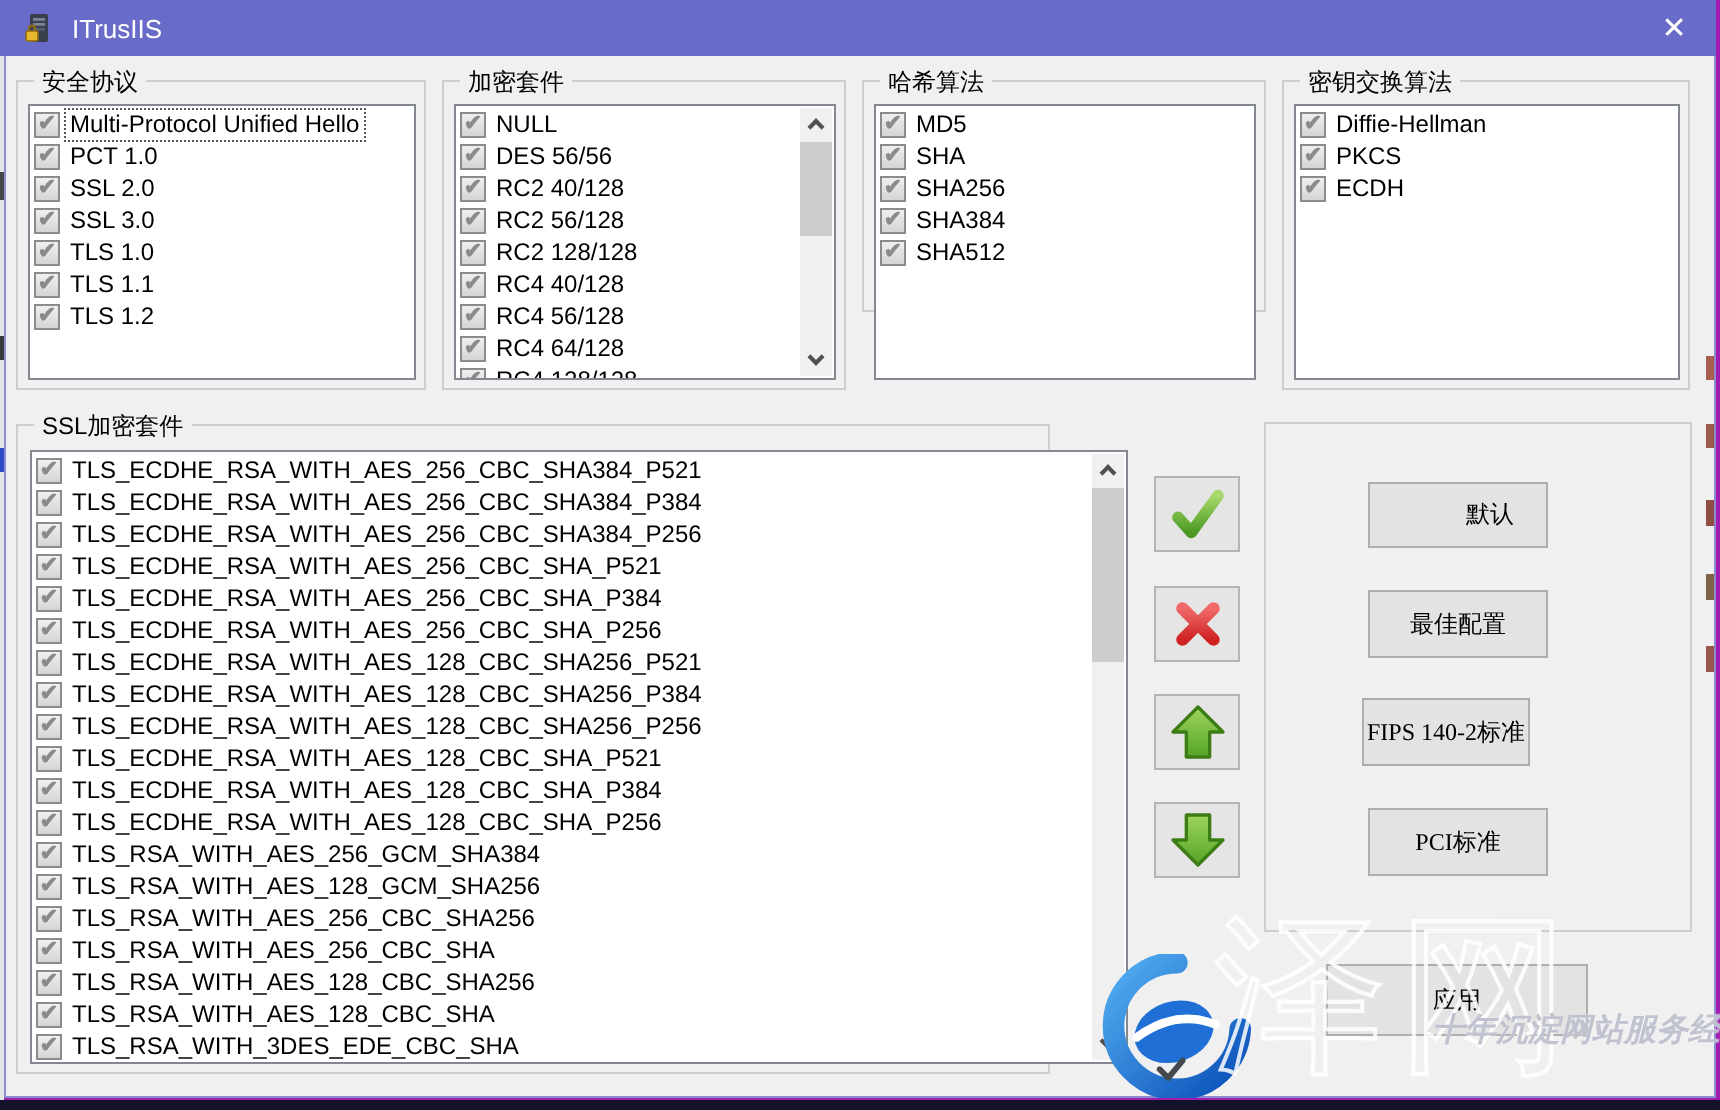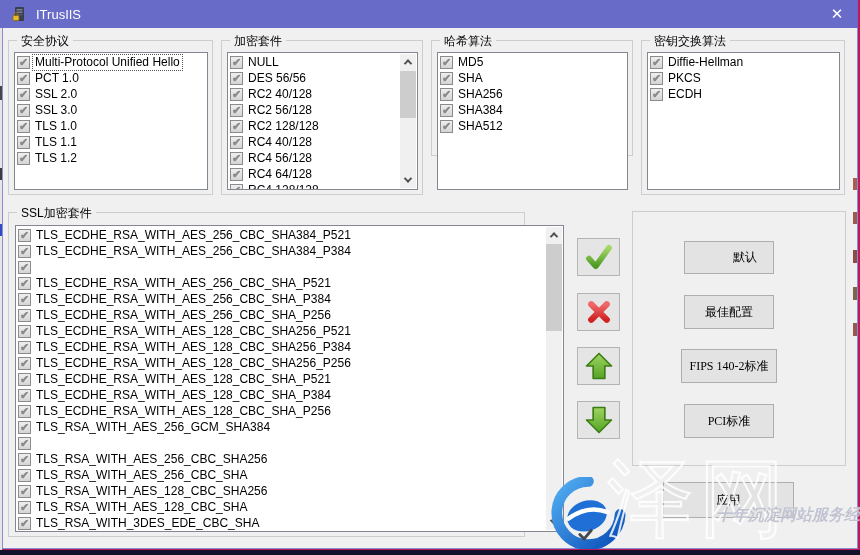--- a/index.html
+++ b/index.html
@@ -1,18 +1,18 @@
 <!DOCTYPE html>
 <html><head>
 <meta charset="utf-8">
 <style>
   * { margin:0; padding:0; box-sizing:border-box; }
   html,body { width:860px; height:555px; overflow:hidden; }
   body { font-family:"Liberation Sans", sans-serif; background:#e8e8e8; }
-  .screen { position:absolute; left:0; top:0; width:860px; height:555px; background:#be185d; overflow:hidden; }
+  .screen { position:absolute; left:0; top:0; width:860px; height:555px; background:#a21caf; overflow:hidden; }
 
   
   .window { position:absolute; left:2px; top:0; width:856px; height:549px;
             background:#f0f0f0; border:1px solid #8a8dd0; border-top:none; }
   .titlebar { position:absolute; left:2px; top:0; width:856px; height:28px; background:#696bc8;
               display:flex; align-items:center; }
   .title-icon { margin-left:9px; width:16px; height:16px; flex:0 0 16px; }
   .title-text { color:#ffffff; font-size:13px; margin-left:9px; }
   .close-btn { position:absolute; right:4px; top:0; width:34px; height:28px; color:#ffffff;
                font-size:15px; display:flex; align-items:center; justify-content:center; cursor:default; }
@@ -237,20 +237,21 @@
           <div class="row">
             <span class="cb">✔</span>
             <span class="rowlbl">TLS_ECDHE_RSA_WITH_AES_256_CBC_SHA384_P521</span>
           </div>
           <div class="row">
             <span class="cb">✔</span>
             <span class="rowlbl">TLS_ECDHE_RSA_WITH_AES_256_CBC_SHA384_P384</span>
           </div>
           <div class="row">
             <span class="cb">✔</span>
+            <span class="rowlbl">TLS_ECDHE_RSA_WITH_AES_256_CBC_SHA384_P256</span>
           </div>
           <div class="row">
             <span class="cb">✔</span>
             <span class="rowlbl">TLS_ECDHE_RSA_WITH_AES_256_CBC_SHA_P521</span>
           </div>
           <div class="row">
             <span class="cb">✔</span>
             <span class="rowlbl">TLS_ECDHE_RSA_WITH_AES_256_CBC_SHA_P384</span>
           </div>
           <div class="row">
@@ -280,20 +281,21 @@
           <div class="row">
             <span class="cb">✔</span>
             <span class="rowlbl">TLS_ECDHE_RSA_WITH_AES_128_CBC_SHA_P256</span>
           </div>
           <div class="row">
             <span class="cb">✔</span>
             <span class="rowlbl">TLS_RSA_WITH_AES_256_GCM_SHA384</span>
           </div>
           <div class="row">
             <span class="cb">✔</span>
+            <span class="rowlbl">TLS_RSA_WITH_AES_128_GCM_SHA256</span>
           </div>
           <div class="row">
             <span class="cb">✔</span>
             <span class="rowlbl">TLS_RSA_WITH_AES_256_CBC_SHA256</span>
           </div>
           <div class="row">
             <span class="cb">✔</span>
             <span class="rowlbl">TLS_RSA_WITH_AES_256_CBC_SHA</span>
           </div>
           <div class="row">
@@ -362,21 +364,21 @@
             <stop offset="1" stop-color="#54a426"></stop>
           </linearGradient>
         </defs>
       <path d="M18 33 L3 18 L11 18 L11 3 L25 3 L25 18 L33 18 Z" fill="url(#gd)" stroke="#3c7d15" stroke-width="2" stroke-linejoin="round"></path>
     </svg>
   </div>
 
   <div class="right-panel"></div>
   <div class="side-btn" style="left:684px;top:241px;width:90px;height:33px;padding-left:32px;">默认</div>
   <div class="side-btn" style="left:684px;top:295px;width:90px;height:34px;">最佳配置</div>
-  <div class="side-btn serif-btn" style="left:681px;top:349px;width:96px;height:34px;">FIPS 140-2标准</div>
+  <div class="side-btn serif-btn" style="left:681px;top:349px;width:84px;height:34px;">FIPS 140-2标准</div>
   <div class="side-btn serif-btn" style="left:684px;top:404px;width:90px;height:34px;">PCI标准</div>
   <div class="side-btn" style="left:663px;top:482px;width:131px;height:36px;">应用</div>
 
   <svg class="wm-logo" viewBox="0 0 100 100">
     <defs>
       <linearGradient id="lg1" x1="0" y1="0" x2="1" y2="1">
         <stop offset="0" stop-color="#53aef2"></stop>
           <stop offset="1" stop-color="#0a4fb8"></stop>
       </linearGradient>
     </defs>

